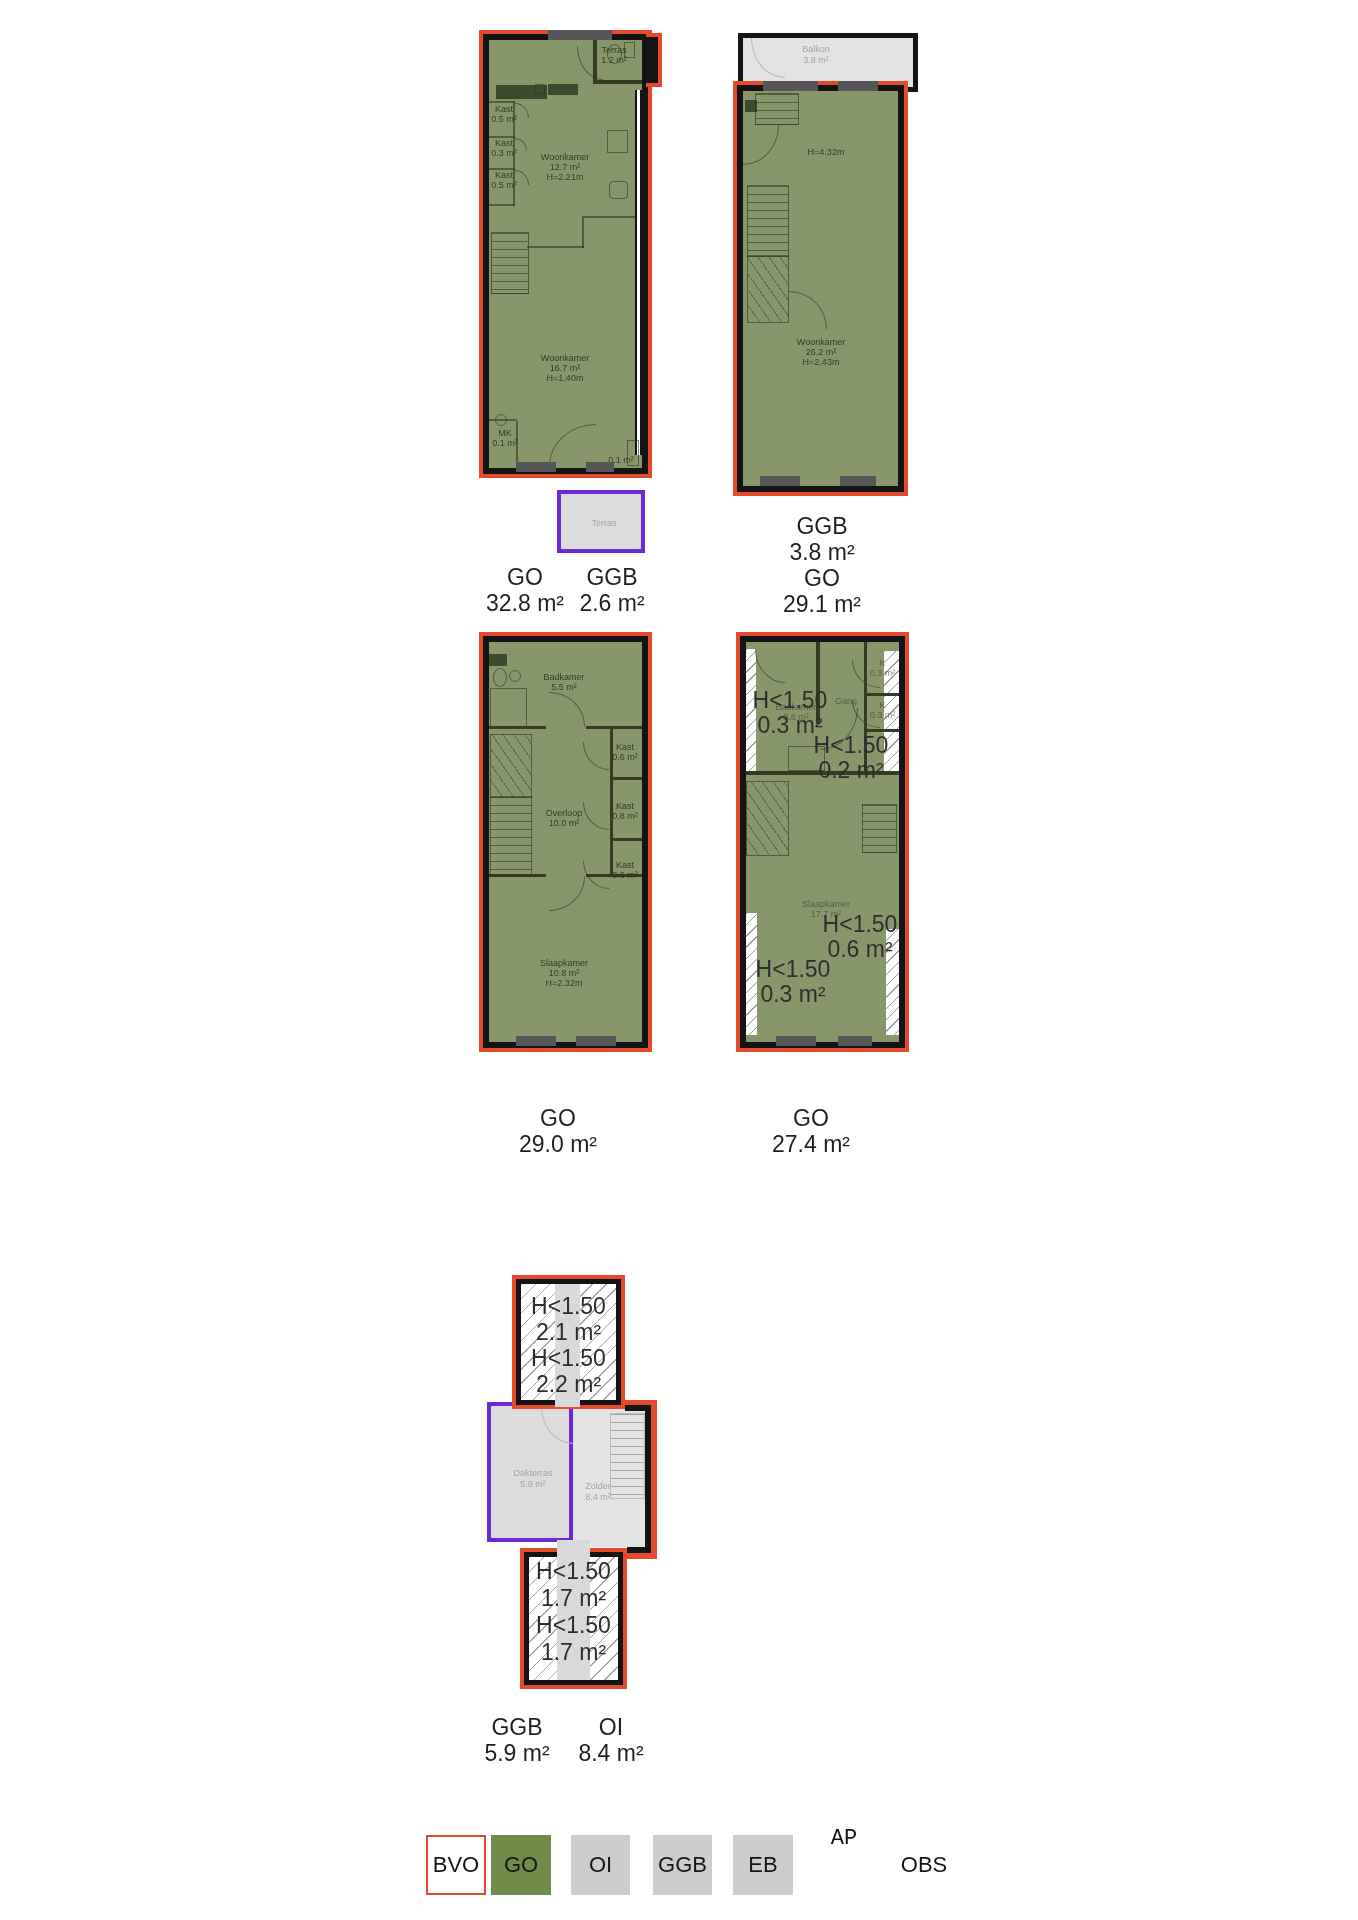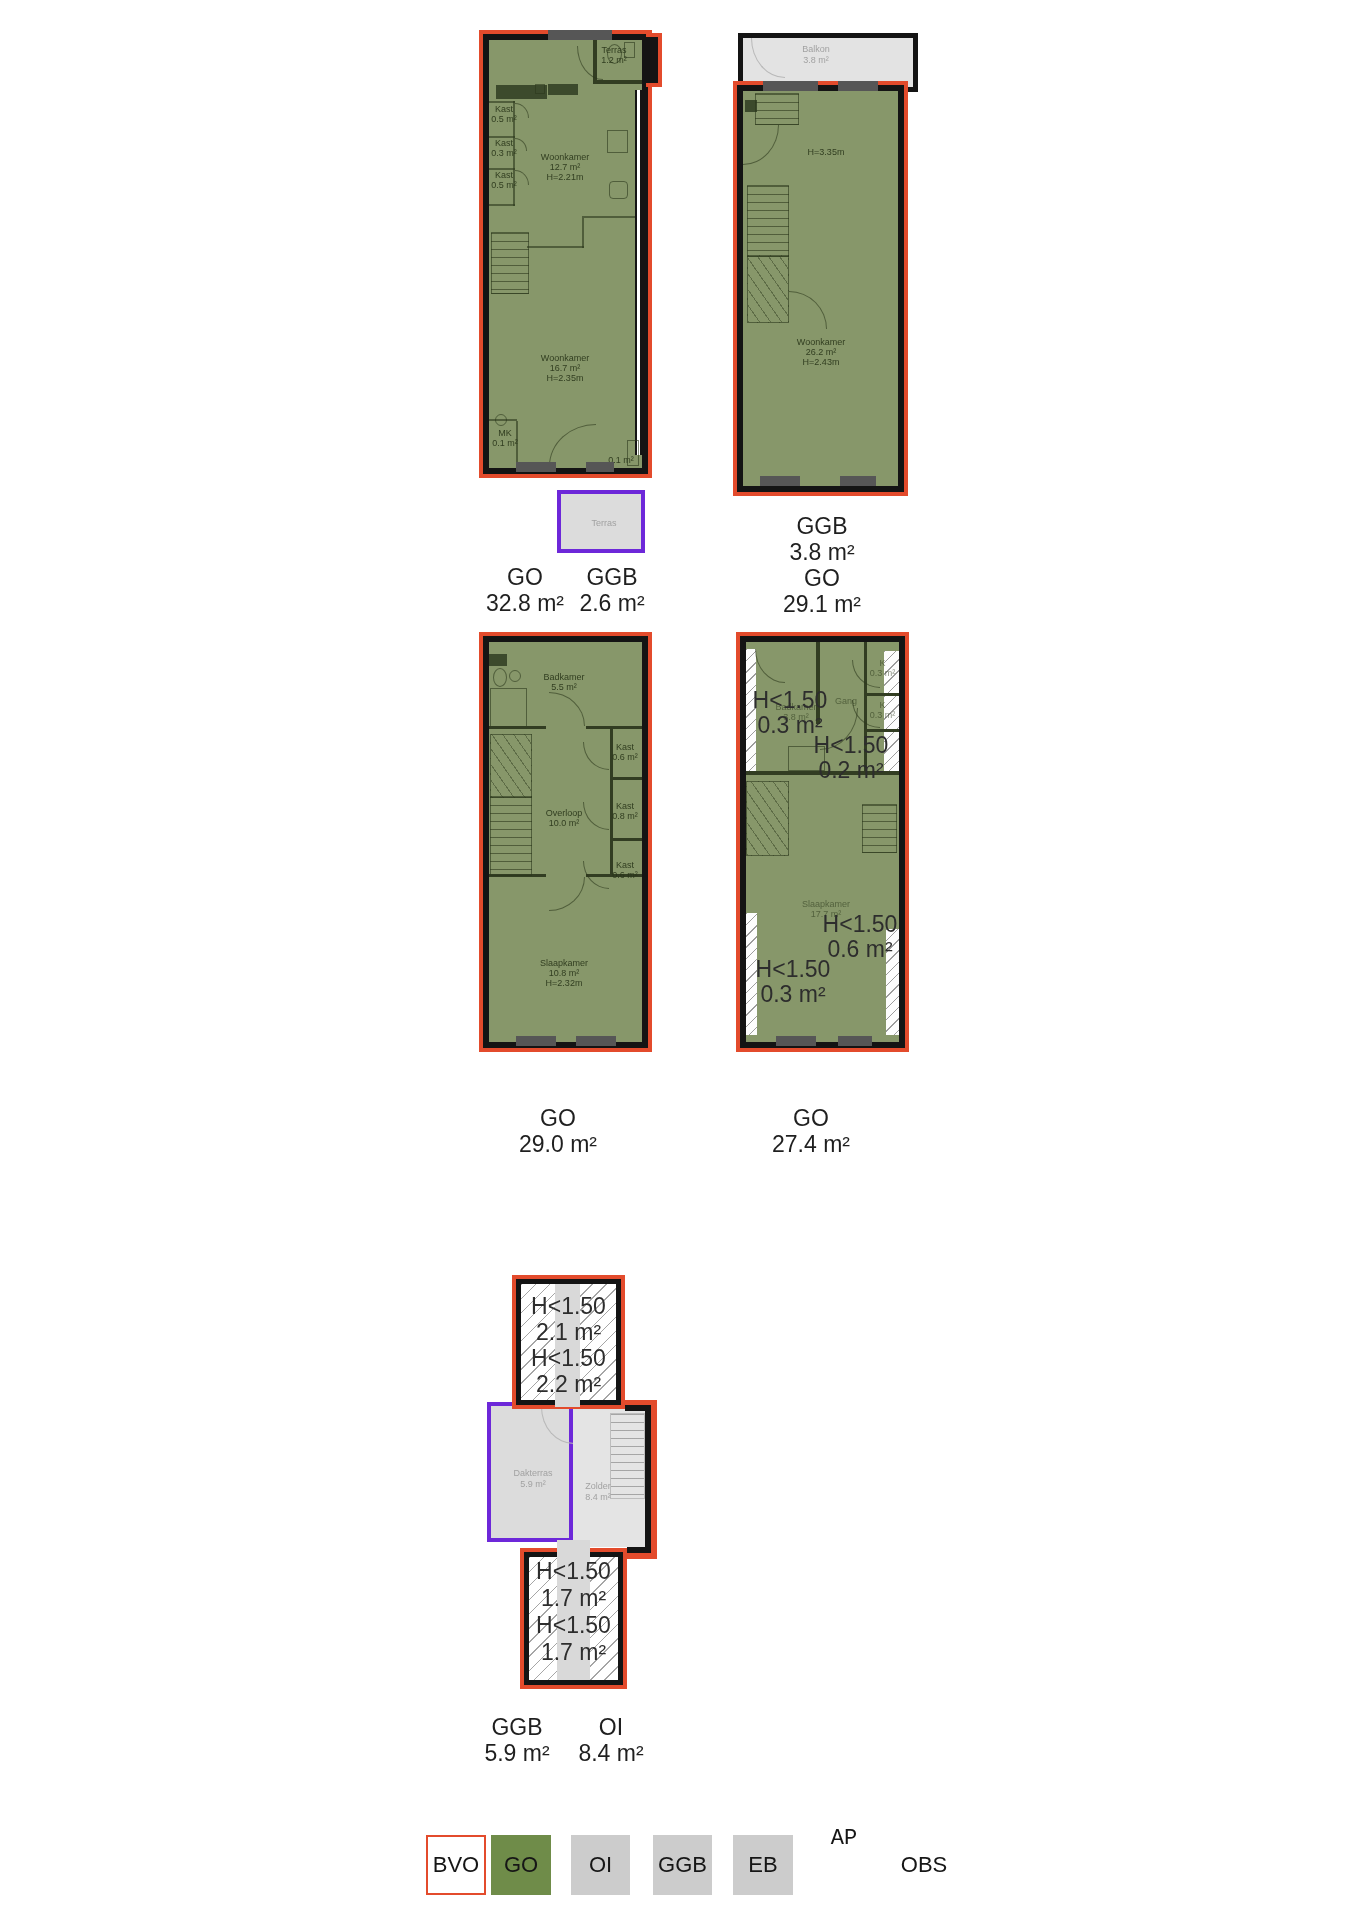--- a/index.html
+++ b/index.html
@@ -118,21 +118,21 @@
         <div>0.5 m²</div>
       </div>
       <div class="rl" style="left:36px;top:112px;width:80px;">
         <div>Woonkamer</div>
         <div>12.7 m²</div>
         <div>H=2.21m</div>
       </div>
       <div class="rl" style="left:36px;top:313px;width:80px;">
         <div>Woonkamer</div>
         <div>16.7 m²</div>
-        <div>H=2.35m</div>
+        <div>H=1.40m</div>
       </div>
       <div class="rl" style="left:0;top:388px;width:32px;">
         <div>MK</div>
         <div>0.1 m²</div>
       </div>
       <div class="rl" style="left:112px;top:415px;width:40px;">
         <div>0.1 m²</div>
       </div>
     </div>
   </div>
@@ -161,21 +161,21 @@
       <div class="arc q4" style="left:0;top:34px;width:36px;height:40px;"></div>
       <div class="st-h" style="left:4px;top:94px;width:40px;height:70px;"></div>
       <div class="st-d" style="left:4px;top:164px;width:40px;height:66px;"></div>
       <div class="arc q1" style="left:46px;top:200px;width:38px;height:38px;"></div>
       <div class="wm" style="left:20px;top:-10px;width:55px;height:10px;"></div>
       <div class="wm" style="left:95px;top:-10px;width:40px;height:10px;"></div>
       <div class="wm" style="left:17px;top:385px;width:40px;height:10px;"></div>
       <div class="wm" style="left:97px;top:385px;width:36px;height:10px;"></div>
 
       <div class="rl" style="left:40px;top:56px;width:86px;">
-        <div>H=3.35m</div>
+        <div>H=4.32m</div>
       </div>
       <div class="rl" style="left:38px;top:246px;width:80px;">
         <div>Woonkamer</div>
         <div>26.2 m²</div>
         <div>H=2.43m</div>
       </div>
     </div>
   </div>
 
   <div class="cap" style="left:762px;top:513px;width:120px;">

